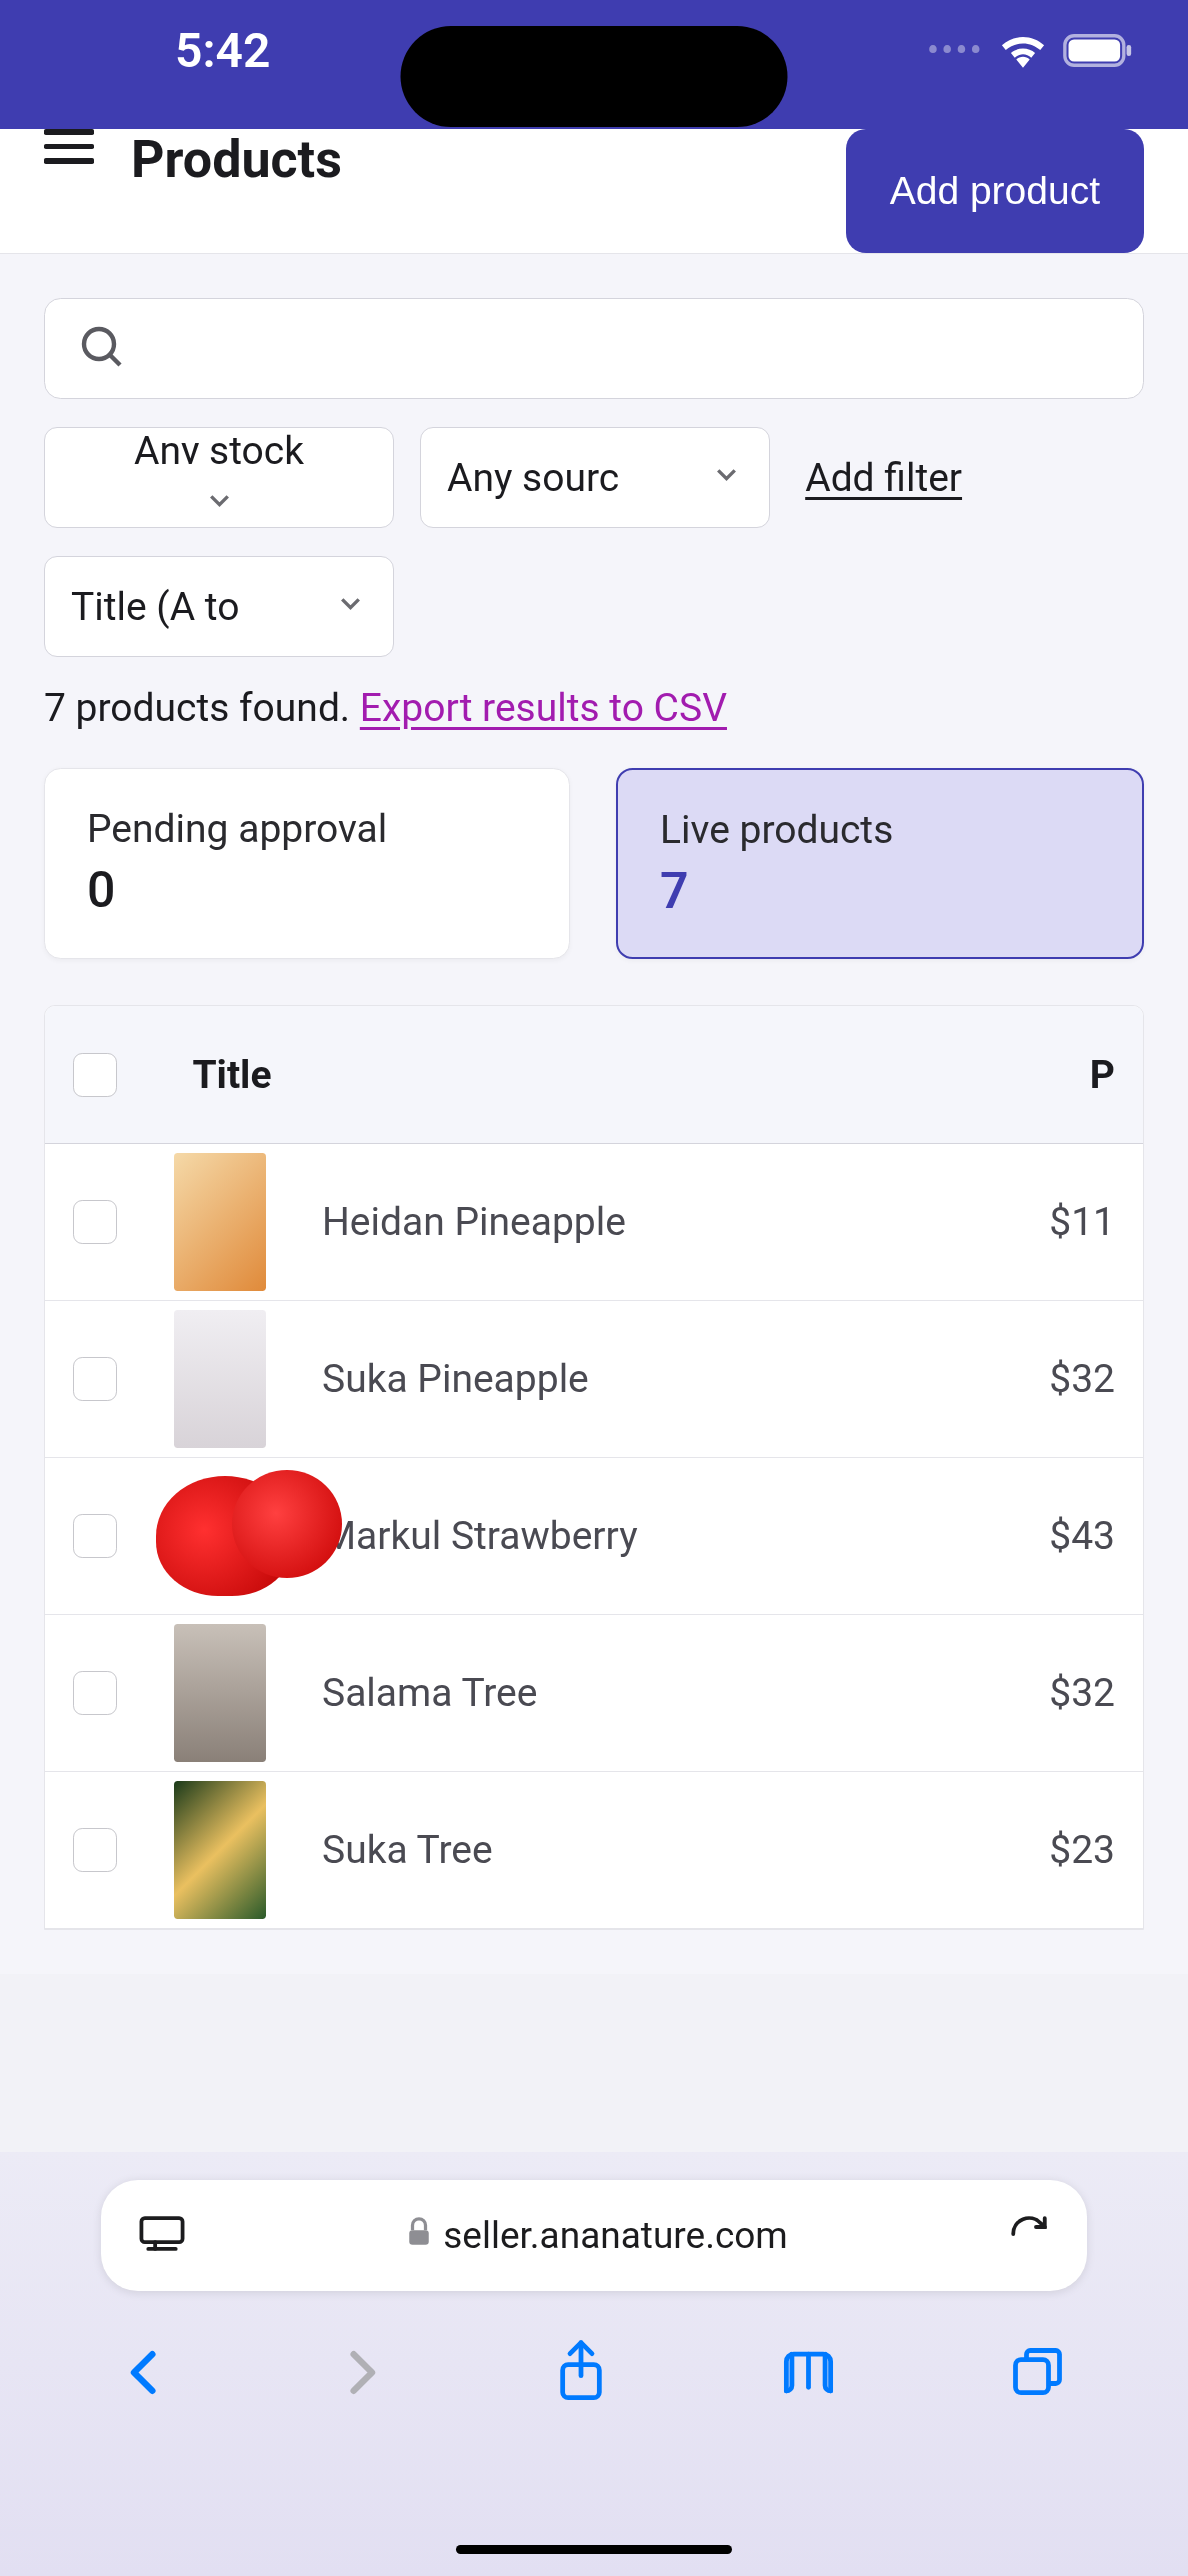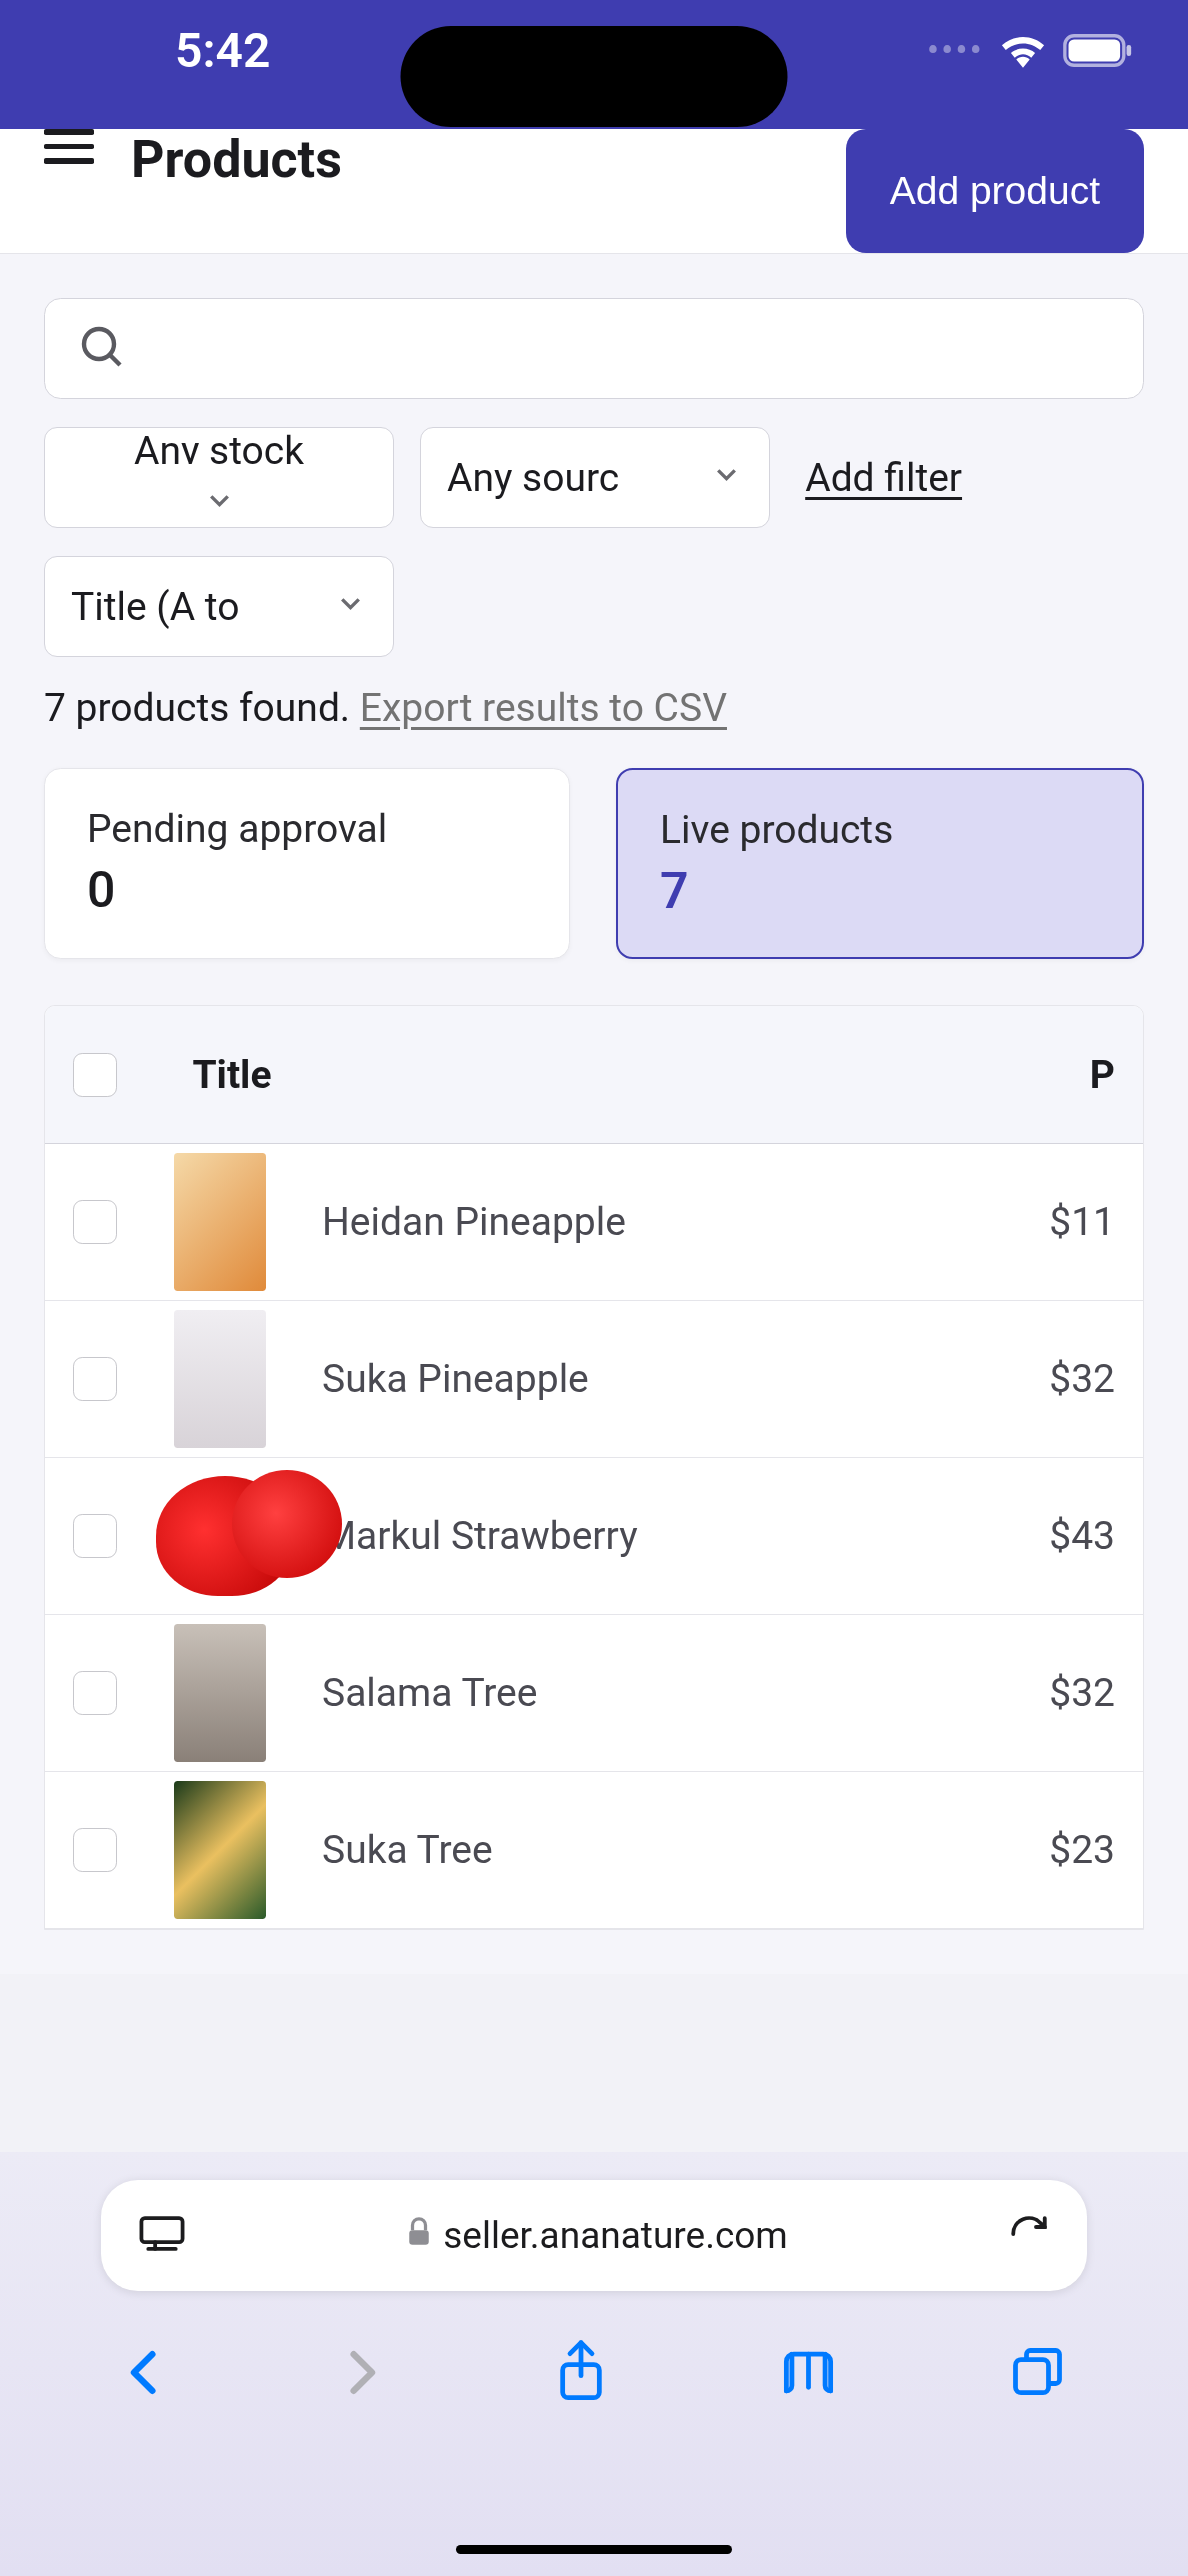--- a/index.html
+++ b/index.html
@@ -26,21 +26,21 @@
   .filter-row { display: flex; gap: 26px; align-items: center; margin-bottom: 28px; flex-wrap: wrap; }
   .filter-chip { background: #fff; border: 1.8px solid #d4d4dc; border-radius: 13px; height: 101px; display: flex; align-items: center; padding: 0 26px; font-size: 39px; color: #1b1b1f; gap: 16.6px; }
   .filter-chip.size-a { width: 350px; flex-direction: column; }
   .filter-chip.size-b { width: 350px; }
   .filter-chip.size-c { width: 350px; }
   .filter-label { white-space: nowrap; overflow: hidden; text-overflow: clip; flex: 1; }
   .chevron-down { color: #6b6b70; flex-shrink: 0; }
   .add-filter-link { font-size: 39px; color: #1b1b1f; text-decoration: underline; text-underline-offset: 5.5px; padding: 0 9.2px; }
 
   .results-line { font-size: 39px; color: #1b1b1f; margin: 28px 0 37px 0; }
-  .results-line a { color: #737373; text-decoration: underline; text-underline-offset: 5.5px; }
+  .results-line a { color: #a21caf; text-decoration: underline; text-underline-offset: 5.5px; }
 
   .stat-cards { display: flex; gap: 46px; margin-bottom: 46px; }
   .stat-card { flex: 1; background: #fff; border: 1.8px solid #e5e5ea; border-radius: 16.6px; padding: 37px 42px; box-shadow: 0 1.8px 5.5px rgba(0,0,0,0.04); }
   .stat-card.active { background: #dcdaf5; border: 2.8px solid #3f3db0; }
   .stat-label { font-size: 39px; color: #2a2a2e; margin-bottom: 9.2px; }
   .stat-value { font-size: 50px; font-weight: 500; color: #1b1b1f; }
   .stat-card.active .stat-value { color: #3f3db0; font-weight: 600; }
 
   .table { background: #fff; border: 0.9px solid #e5e5ea; border-radius: 11px 11px 0 0; overflow: hidden; }
   .table-header { display: flex; align-items: center; height: 138px; background: #f5f6fb; border-bottom: 1.8px solid #d4d4dc; padding: 0 28px; }

